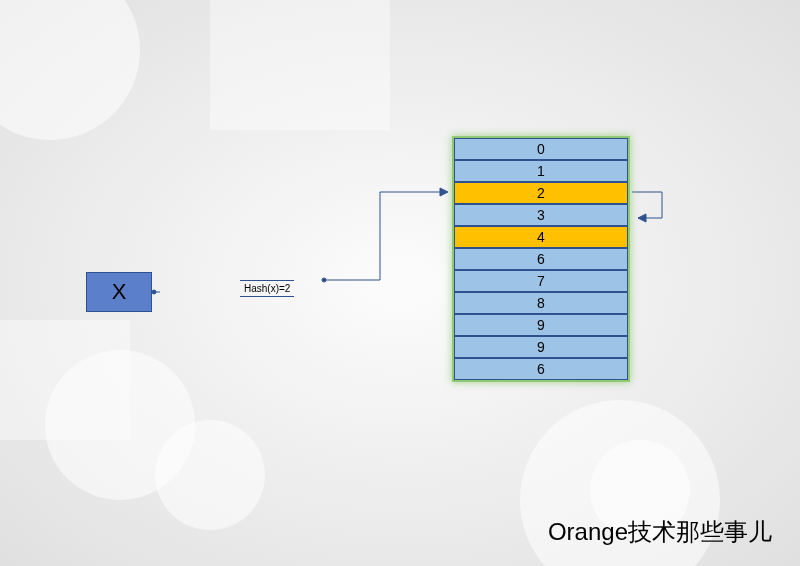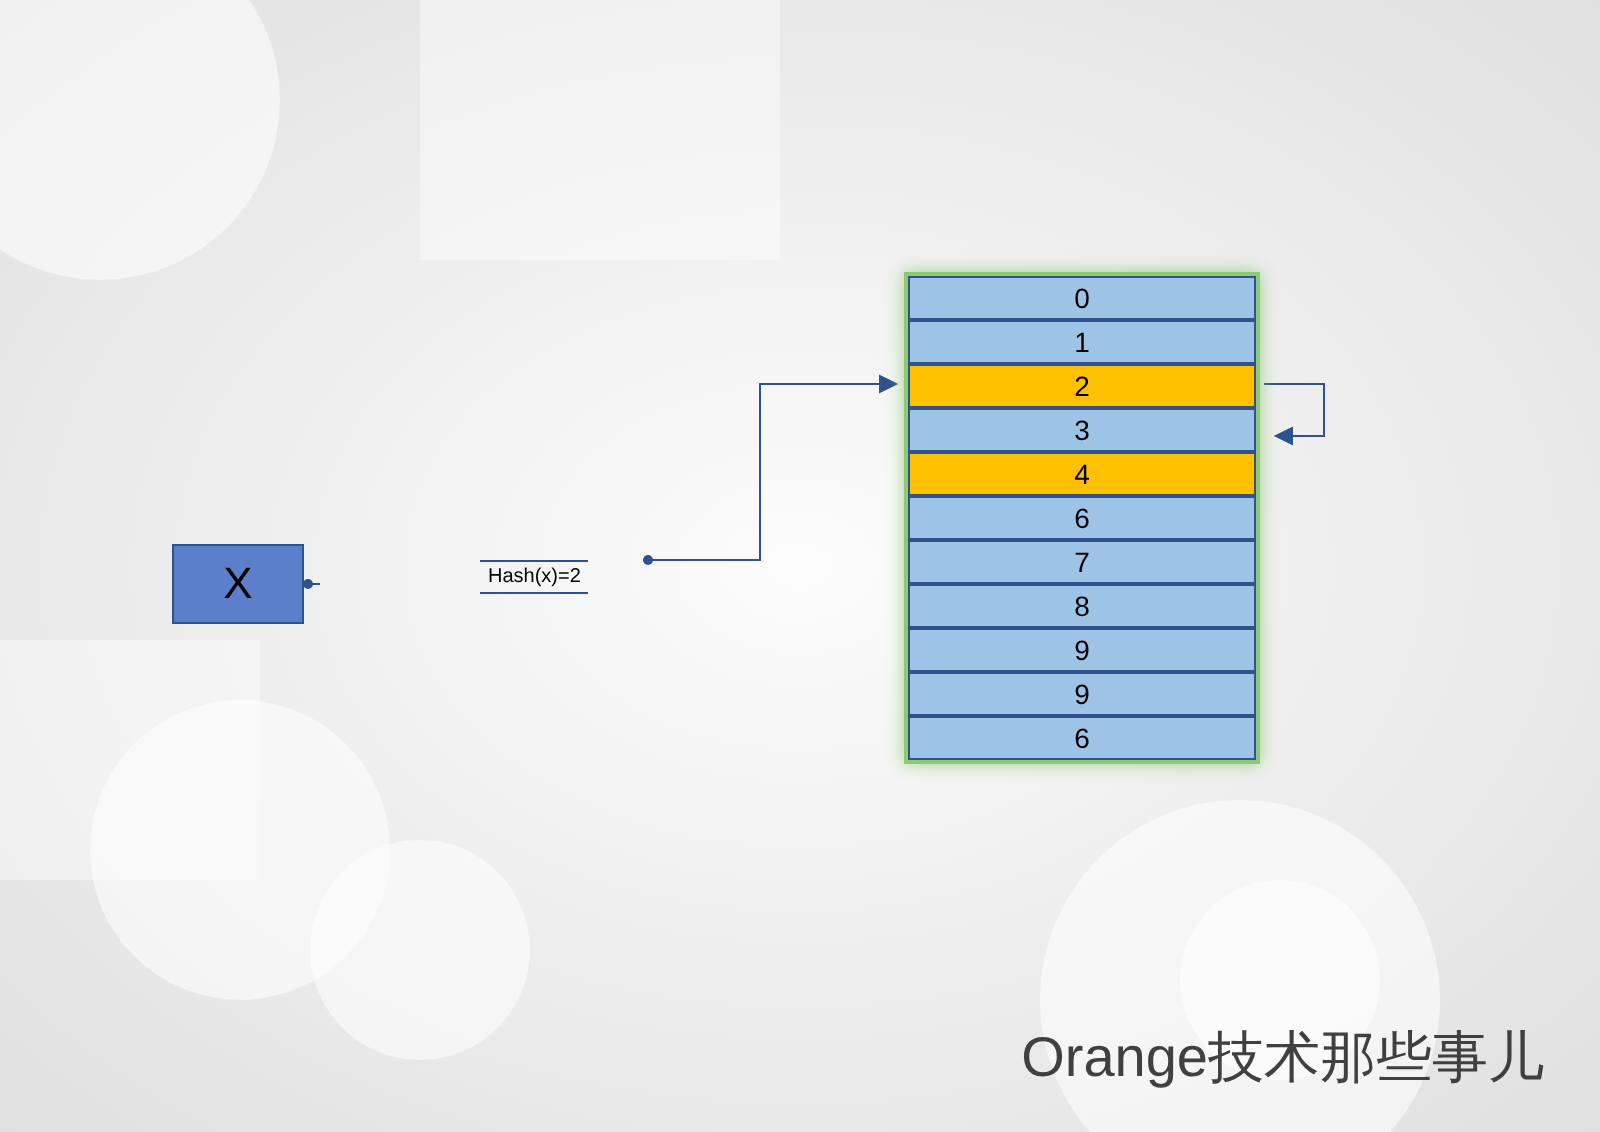--- a/index.html
+++ b/index.html
@@ -66,22 +66,22 @@
   .cell.green  { background: #70ad47; }
   .arrow-line {
     position: absolute;
     stroke: #2f528f;
     fill: none;
   }
   .watermark {
     position: absolute;
     right: 28px;
     bottom: 18px;
-    color: #404040;
-    font-size: 28px;
+    color: #000000;
+    font-size: 24px;
   }
 </style>
 </head>
 <body>
 
 <div class="bg-circle" style="left:-40px; top:-40px; width:180px; height:180px;"></div>
 <div class="bg-circle" style="left:45px;  top:350px; width:150px; height:150px;"></div>
 <div class="bg-circle" style="left:155px; top:420px; width:110px; height:110px;"></div>
 <div class="bg-circle" style="left:520px; top:400px; width:200px; height:200px;"></div>
 <div class="bg-circle" style="left:590px; top:440px; width:100px; height:100px;"></div>

